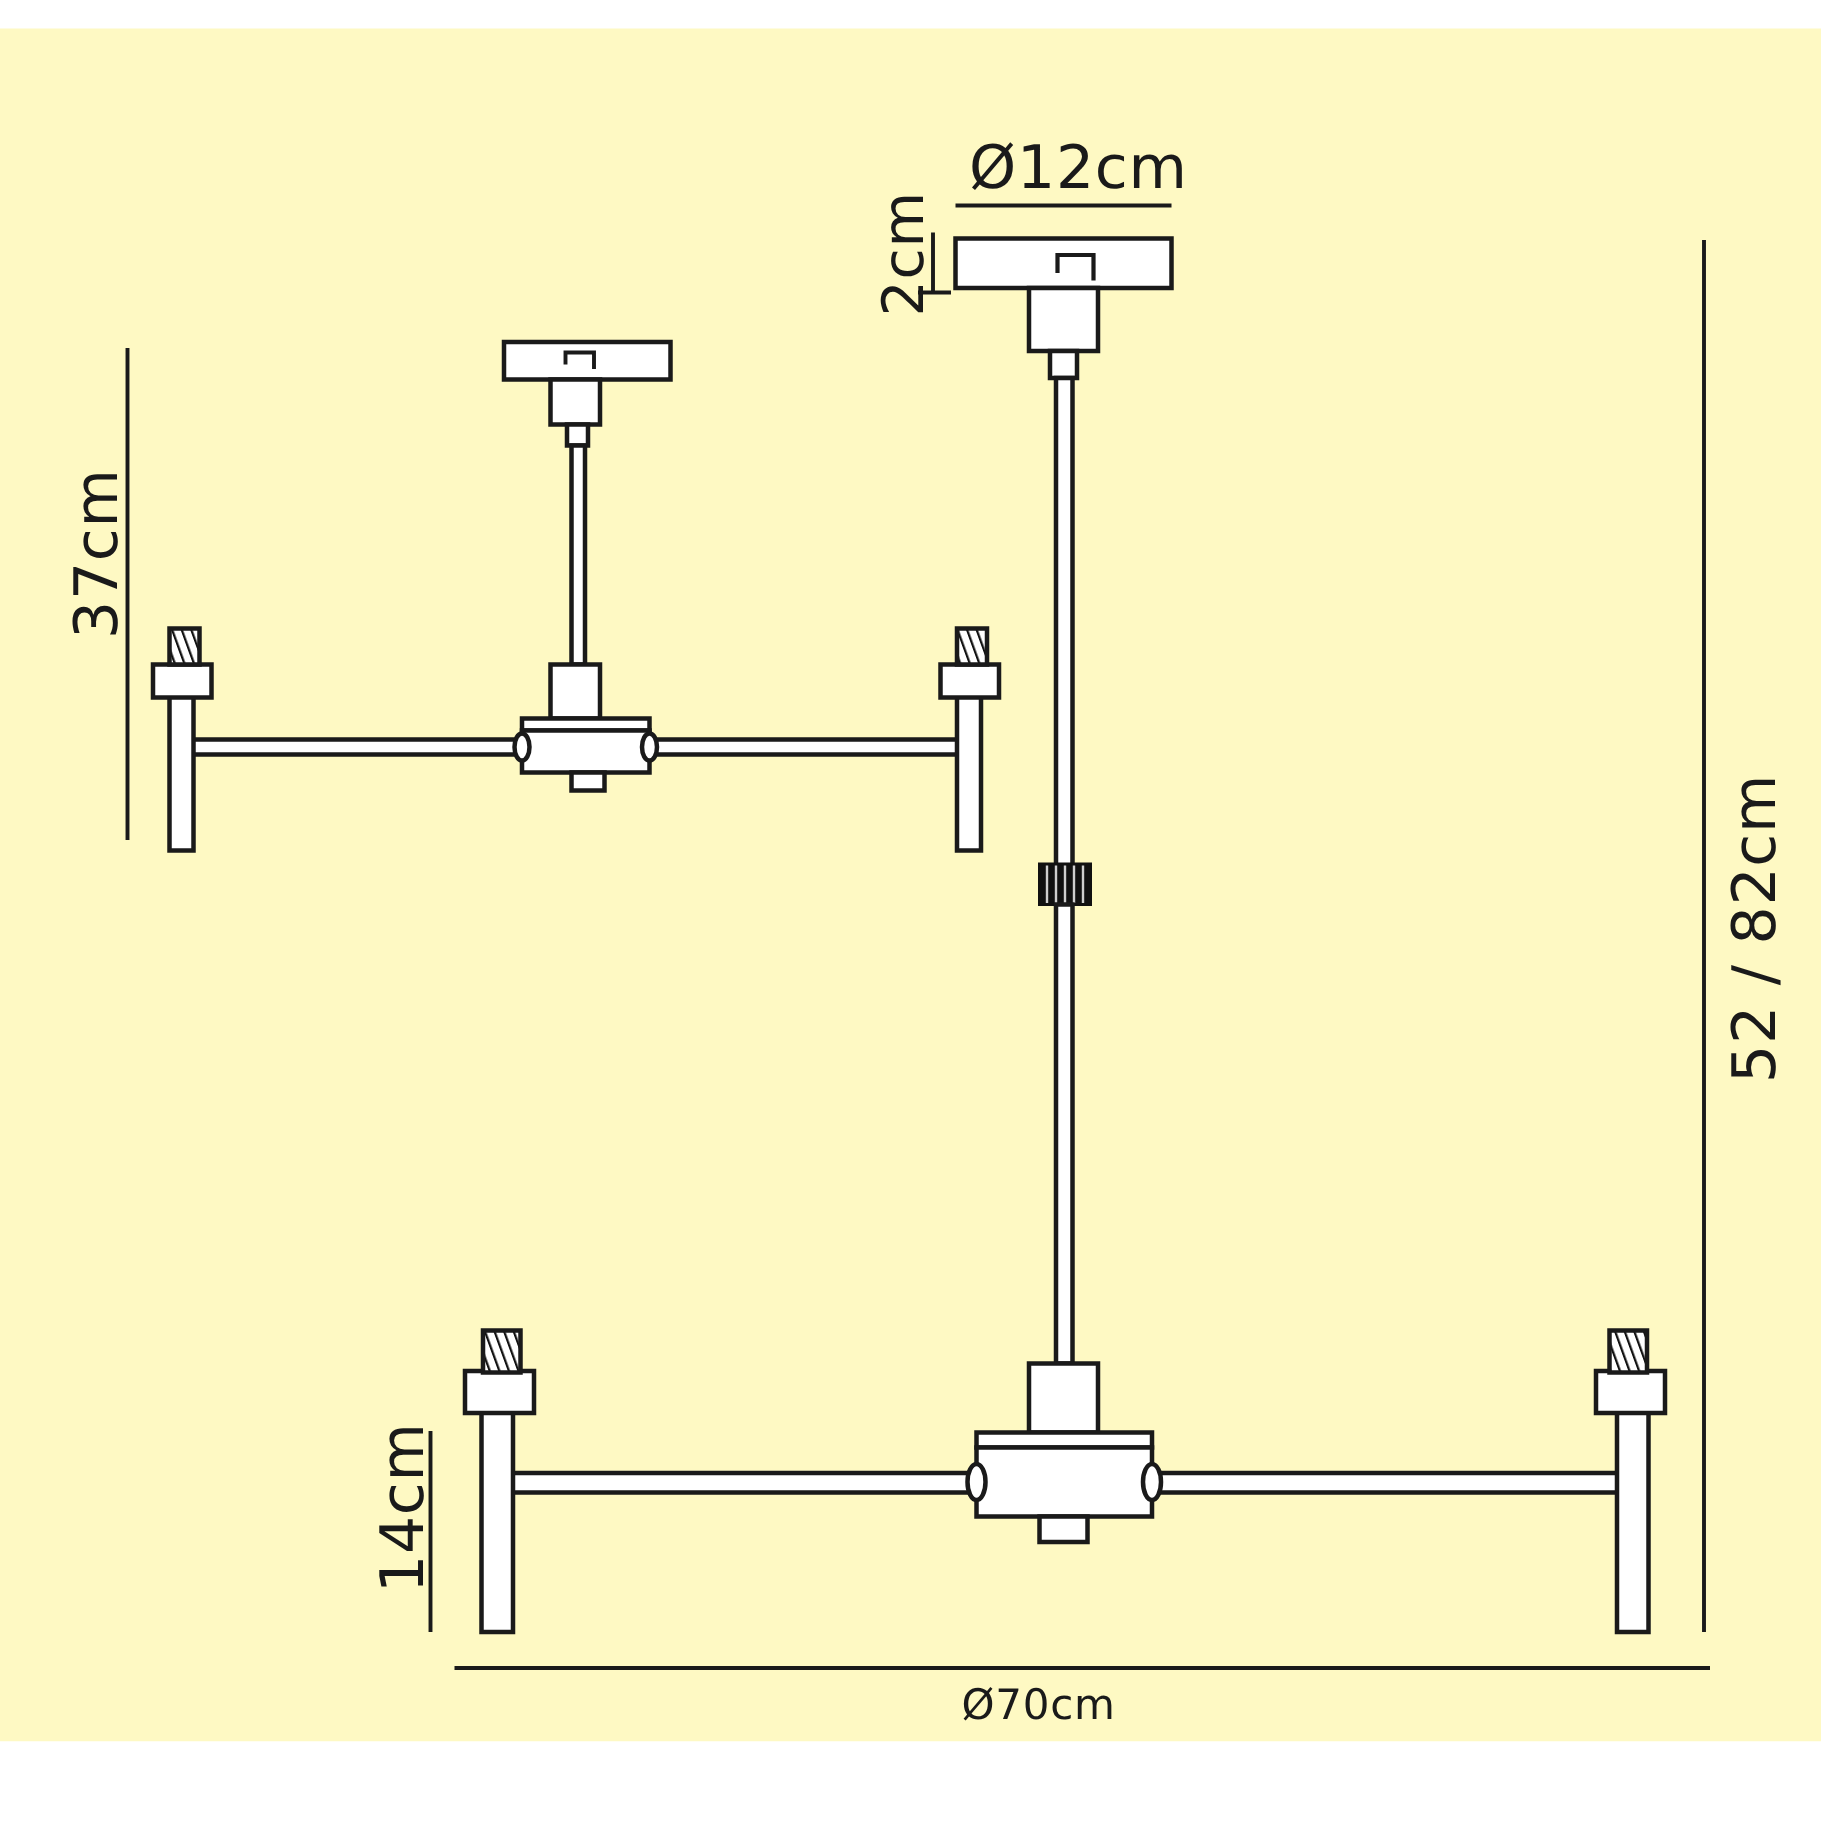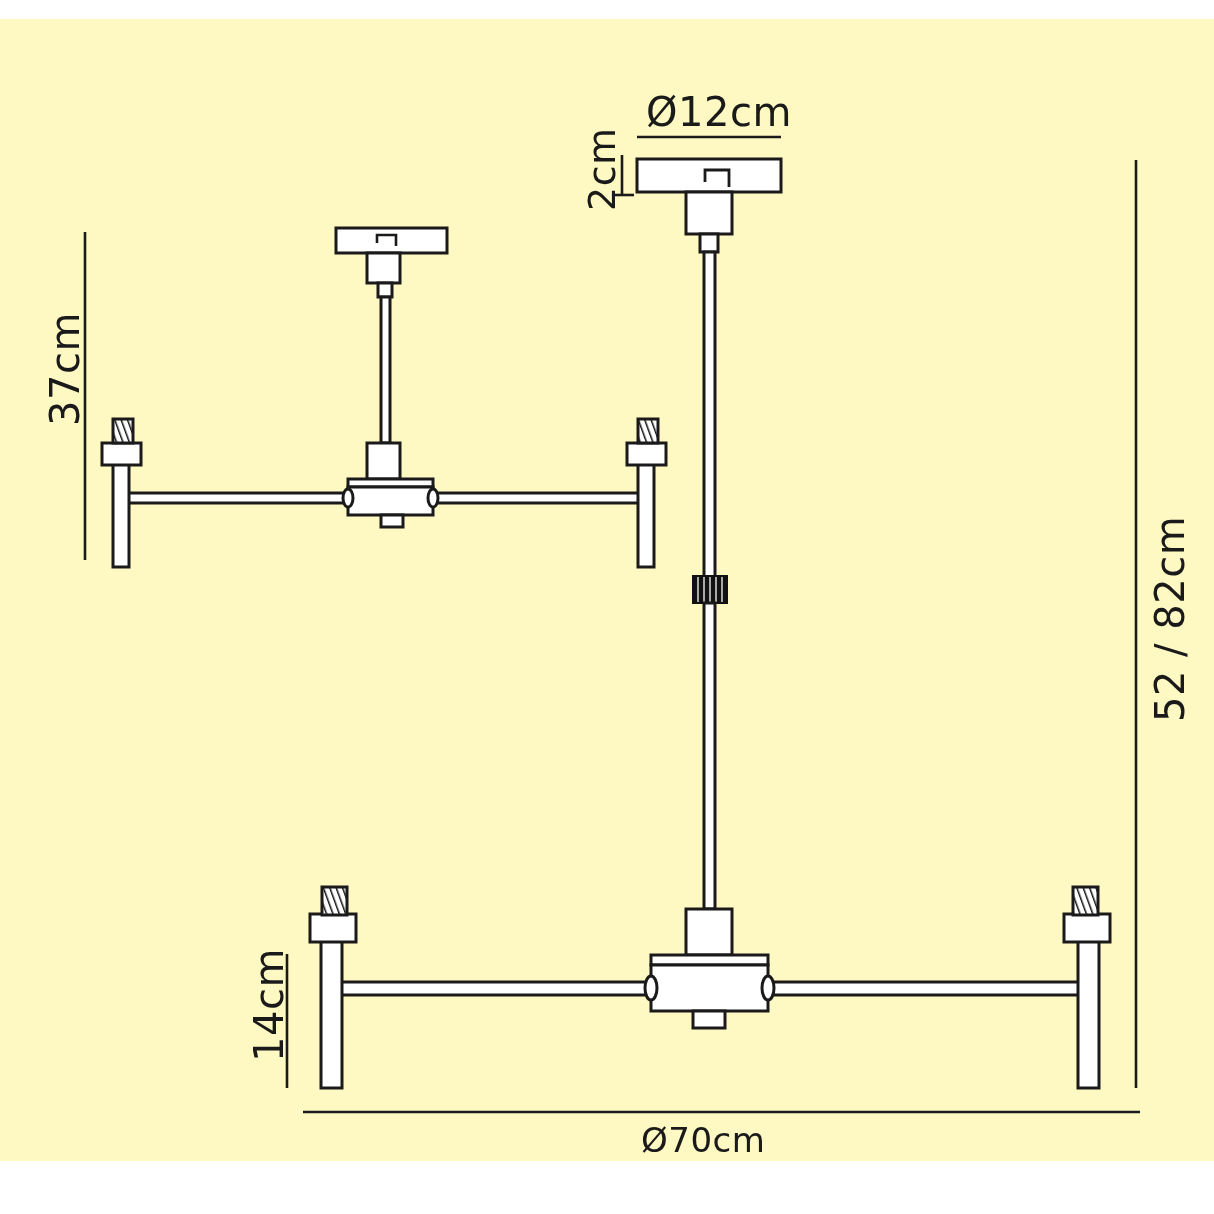--- a/index.html
+++ b/index.html
@@ -158,15 +158,15 @@
   <div class="dim-label" style="left:646px; top:70px; font-size:40px;">Ø12cm</div>
 
   <div class="dim-label rot-left" style="left:580px; top:192px; font-size:38px;">2cm</div>
 
   <div class="dim-label rot-left" style="left:42px; top:407px; font-size:40px;">37cm</div>
 
   <div class="dim-label rot-left" style="left:1147px; top:703px; font-size:40px;">52 / 82cm</div>
 
   <div class="dim-label rot-left" style="left:246px; top:1043px; font-size:40px;">14cm</div>
 
-  <div class="dim-label" style="left:641px; top:1101px; font-size:34px;">Ø70cm</div>
+  <div class="dim-label" style="left:641px; top:1101px; font-size:28px;">Ø70cm</div>
 
 </div>
 
 </body></html>

